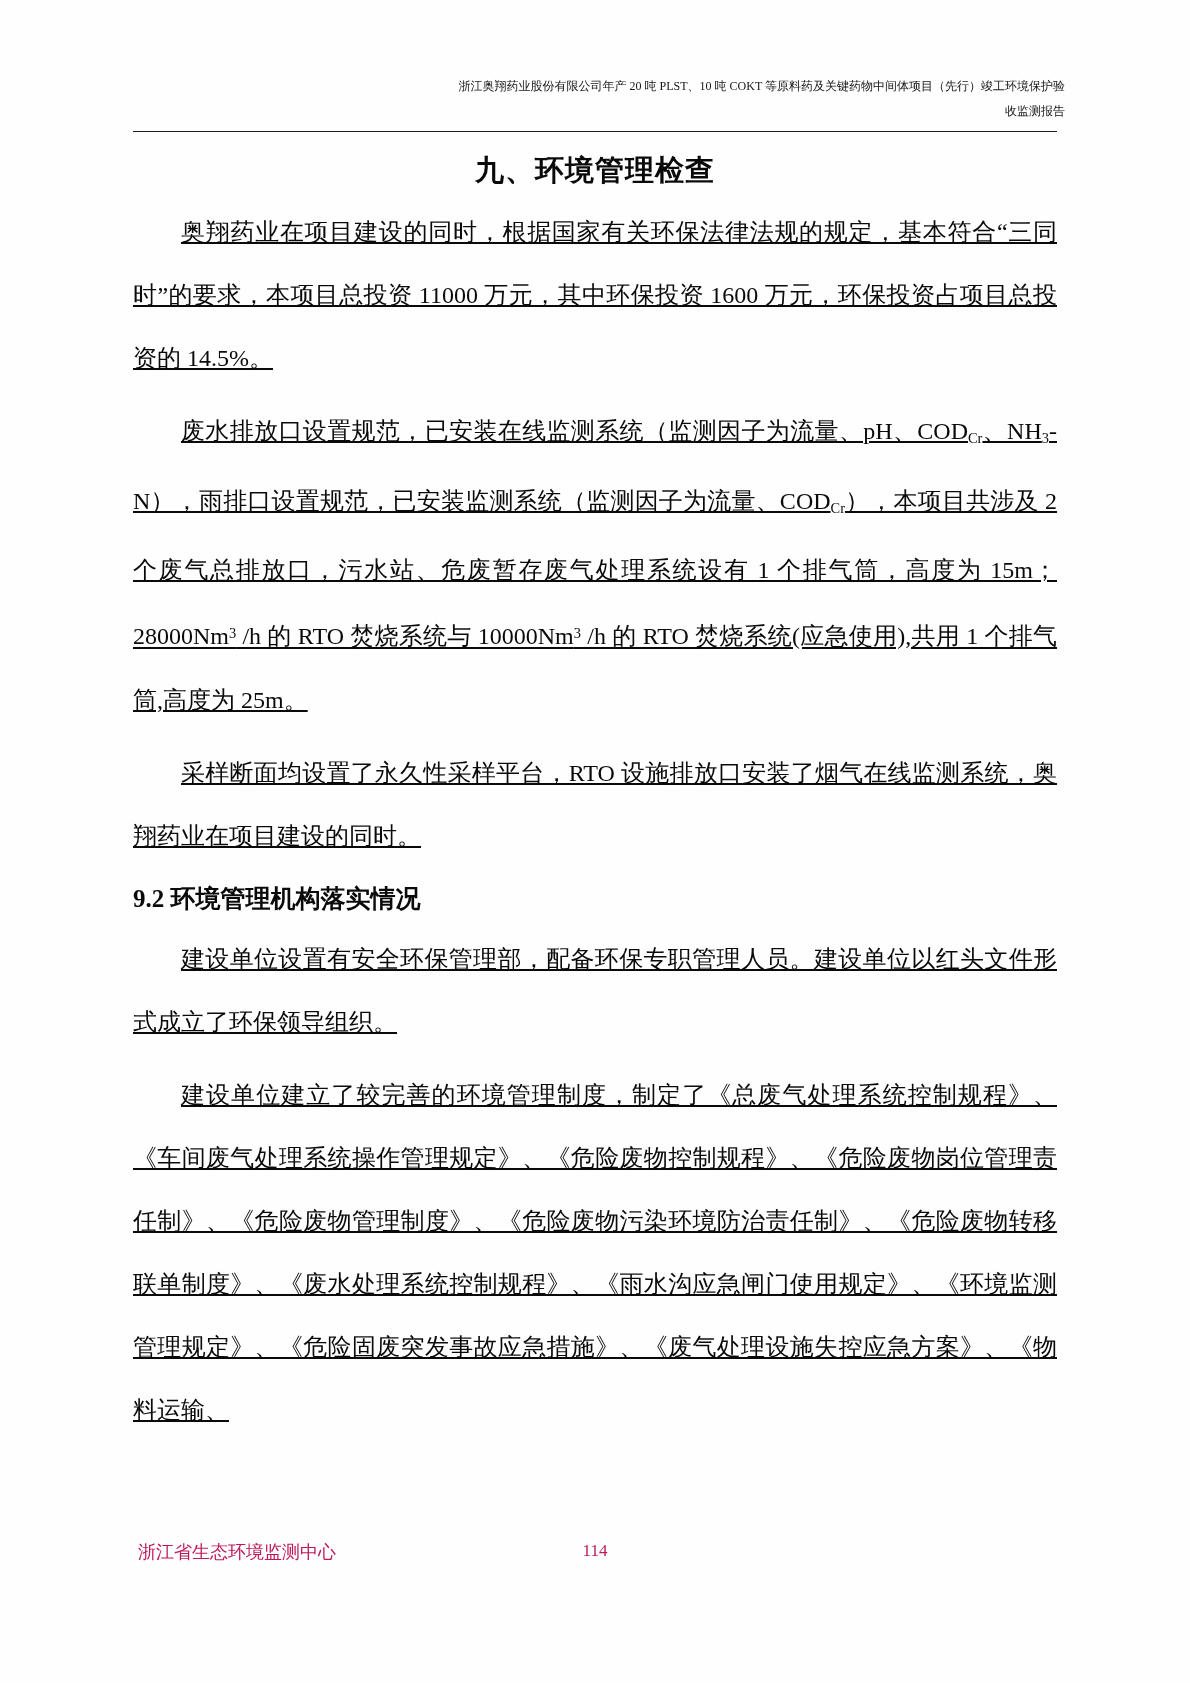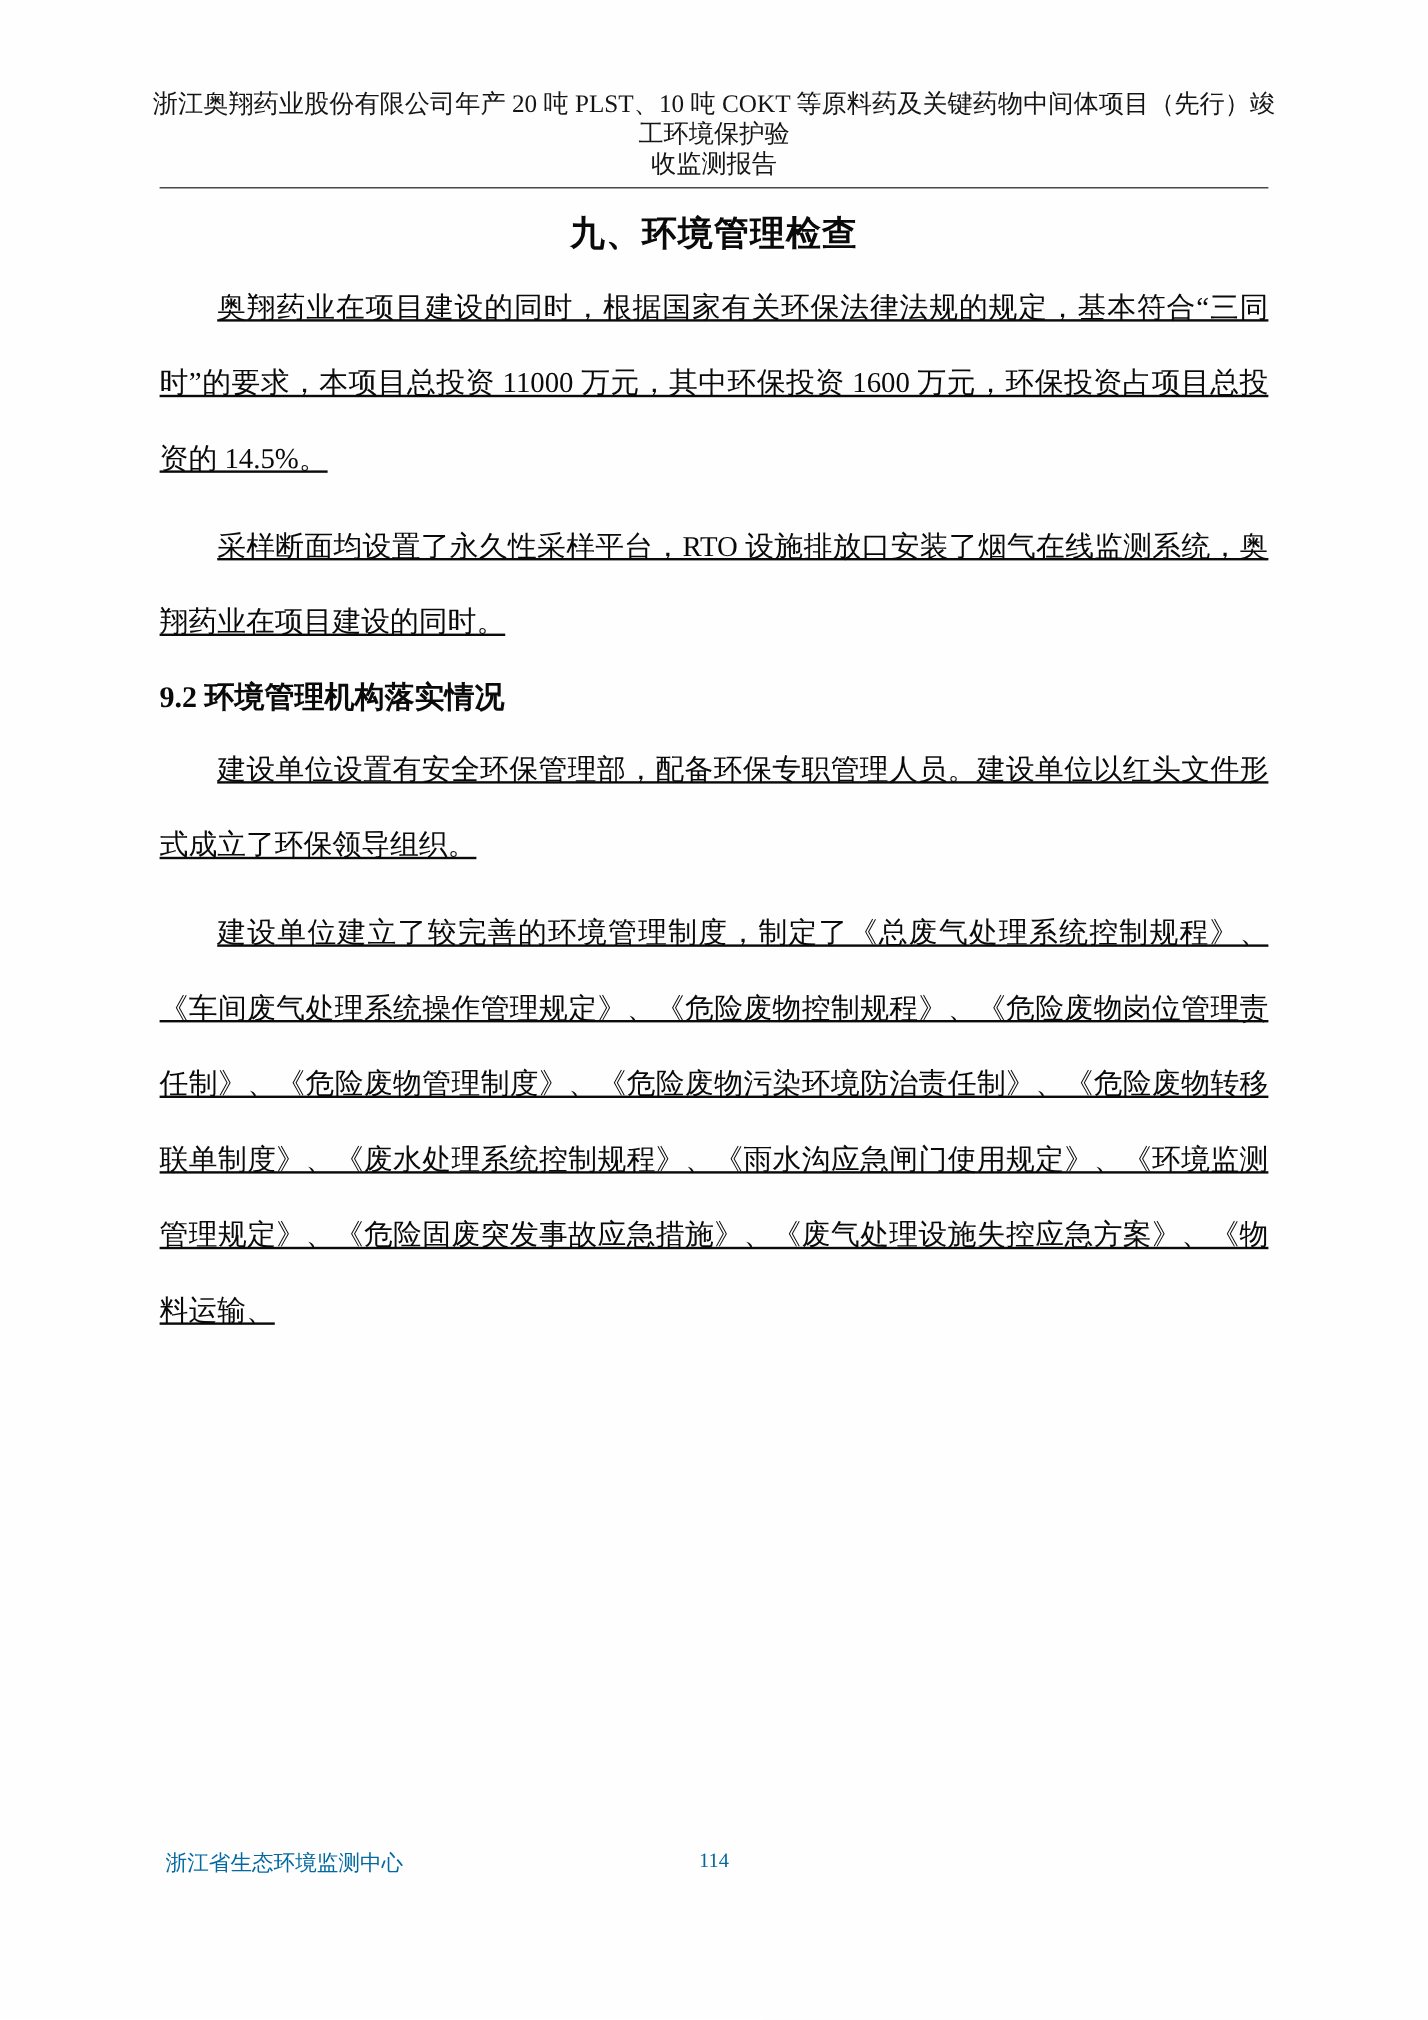--- a/index.html
+++ b/index.html
@@ -12,22 +12,22 @@
     width: 1190px;
     height: 1683px;
     background: #fefefe;
     color: #0a0a0a;
     font-family: "Liberation Serif", "DejaVu Serif", serif;
     overflow: hidden;
     box-sizing: border-box;
   }
   .doc-header {
     padding: 74px 125px 0;
-    text-align: center;
-    font-size: 21px;
+    text-align: right;
+    font-size: 12px;
     line-height: 25px;
     color: #151515;
   }
   .header-rule {
     margin: 7px 133px 0;
     height: 0;
     border: 0;
     border-top: 1.6px solid #1c1c1c;
   }
   .content {
@@ -66,21 +66,21 @@
     font-size: 0.6em;
     vertical-align: 0.45em;
   }
   .doc-footer {
     position: absolute;
     left: 133px;
     right: 133px;
     top: 1540px;
     height: 30px;
     font-size: 18px;
-    color: #0369a1;
+    color: #be185d;
   }
   .footer-org {
     position: absolute;
     left: 5px;
     top: 0;
   }
   .footer-page {
     position: absolute;
     left: 0;
     right: 0;
@@ -100,20 +100,21 @@
   </header>
 
   <hr class="header-rule">
 
   <main class="content">
 
     <h1 class="doc-title">九、环境管理检查</h1>
 
 
     <p class="body-para">奥翔药业在项目建设的同时，根据国家有关环保法律法规的规定，基本符合“三同时”的要求，本项目总投资 11000 万元，其中环保投资 1600 万元，环保投资占项目总投资的 14.5%。</p>
+    <p class="body-para">废水排放口设置规范，已安装在线监测系统（监测因子为流量、pH、COD<sub>Cr</sub>、NH<sub>3</sub>-N），雨排口设置规范，已安装监测系统（监测因子为流量、COD<sub>Cr</sub>），本项目共涉及 2 个废气总排放口，污水站、危废暂存废气处理系统设有 1 个排气筒，高度为 15m；28000Nm<sup>3</sup> /h 的 RTO 焚烧系统与 10000Nm<sup>3</sup> /h 的 RTO 焚烧系统(应急使用),共用 1 个排气筒,高度为 25m。</p>
     <p class="body-para">采样断面均设置了永久性采样平台，RTO 设施排放口安装了烟气在线监测系统，奥翔药业在项目建设的同时。</p>
 
     <h2 class="section-heading second">9.2 环境管理机构落实情况</h2>
 
     <p class="body-para">建设单位设置有安全环保管理部，配备环保专职管理人员。建设单位以红头文件形式成立了环保领导组织。</p>
     <p class="body-para">建设单位建立了较完善的环境管理制度，制定了《总废气处理系统控制规程》、《车间废气处理系统操作管理规定》、《危险废物控制规程》、《危险废物岗位管理责任制》、《危险废物管理制度》、《危险废物污染环境防治责任制》、《危险废物转移联单制度》、《废水处理系统控制规程》、《雨水沟应急闸门使用规定》、《环境监测管理规定》、《危险固废突发事故应急措施》、《废气处理设施失控应急方案》、《物料运输、</p>
 
   </main>
 
   <footer class="doc-footer">

